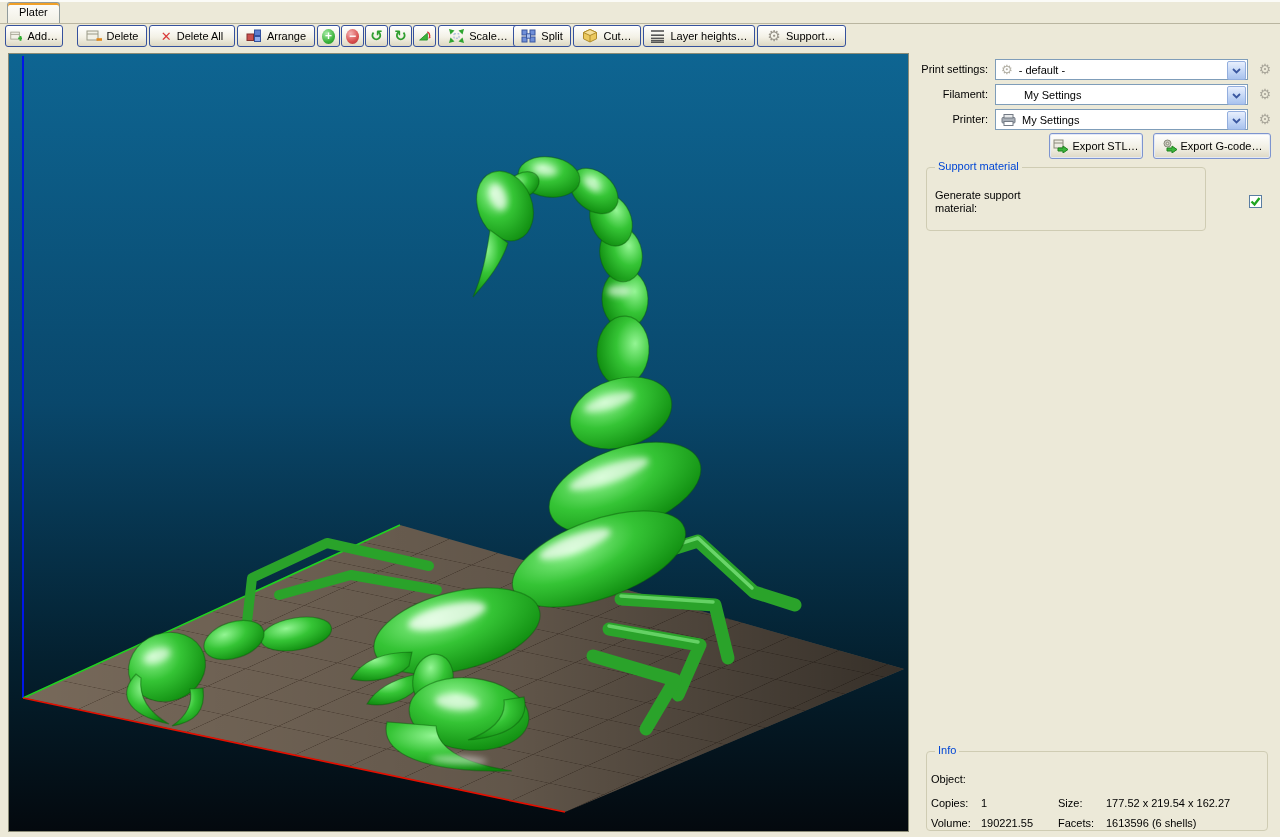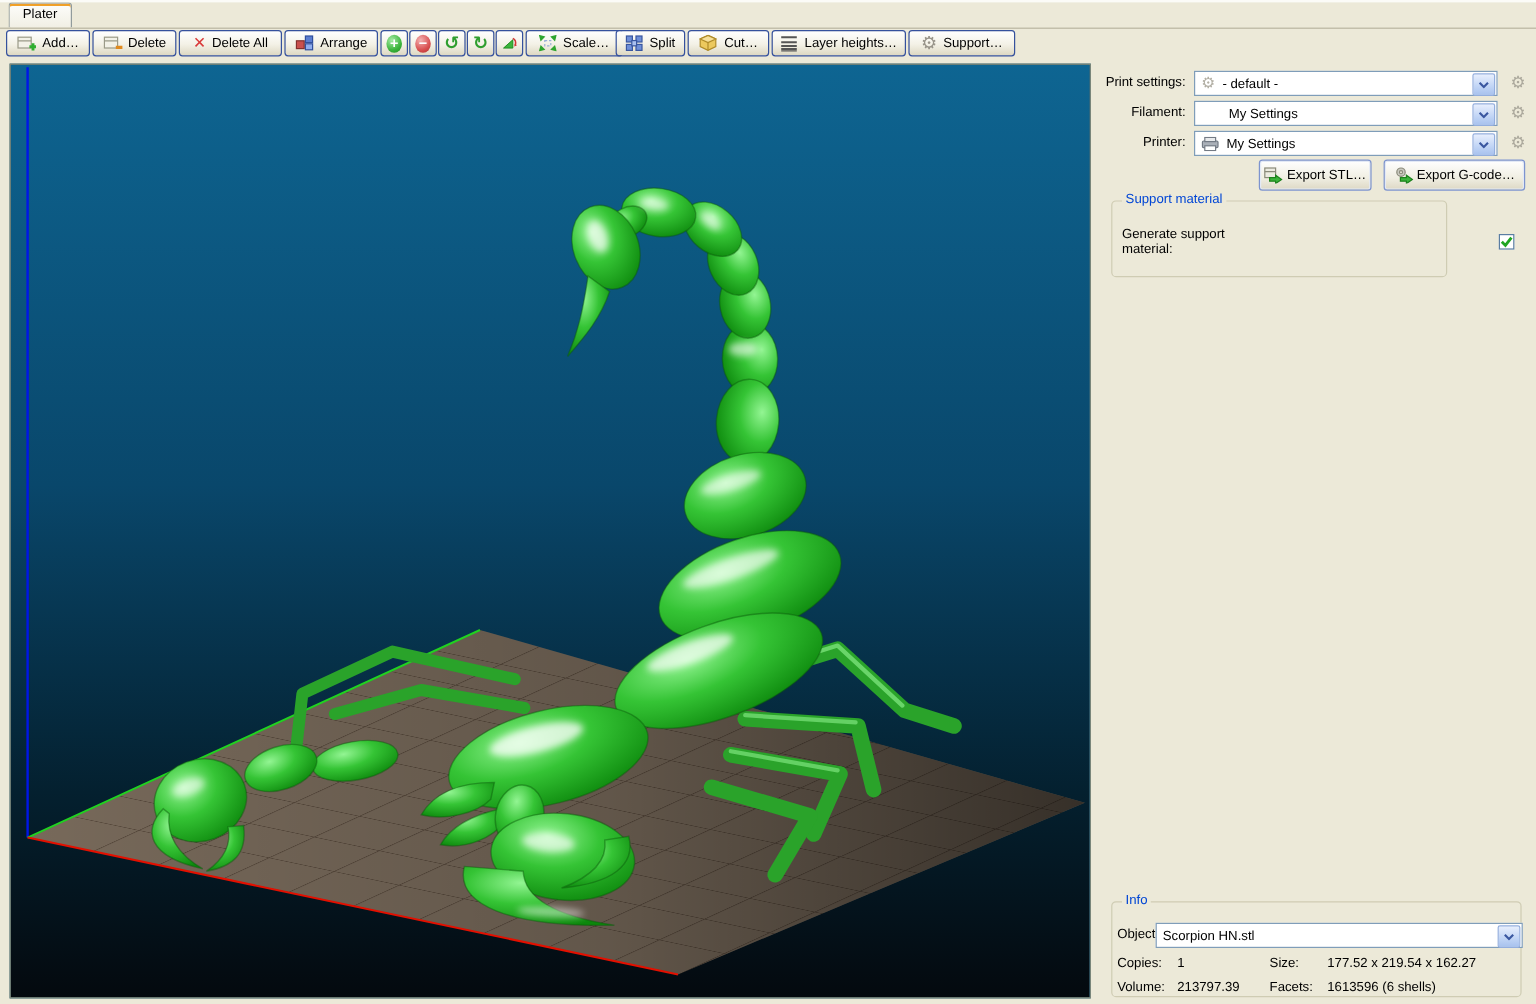--- a/index.html
+++ b/index.html
@@ -59,21 +59,21 @@
 </style>
 </head>
 <body>
 
 <div class="abs topstrip"></div>
 <div class="abs tab">
   <span>Plater</span>
 </div>
 <div class="abs tabline"></div>
 
-<div class="abs tbtn" style="left:5px;width:70px;">
+<div class="abs tbtn" style="left:5px;width:58px;">
   <svg class="ibx" width="16" height="14" viewBox="0 0 16 14">
       <rect x="1" y="2" width="11" height="9" fill="#f2f1e7" stroke="#9a9a88"></rect>
       <line x1="1" y1="5" x2="12" y2="5" stroke="#9a9a88"></line>
       <path d="M13.5 7 v6 M10.5 10 h6" stroke="#2fae2f" stroke-width="2.4"></path>
     </svg>
   <span>Add…</span>
 </div>
 <div class="abs tbtn" style="left:77px;width:70px;">
   <svg class="ibx" width="16" height="14" viewBox="0 0 16 14">
       <rect x="1" y="2" width="11" height="9" fill="#f2f1e7" stroke="#9a9a88"></rect>
@@ -322,29 +322,21 @@
   <div class="abs cb" style="left:322px;top:27px;">
     <svg width="11" height="11" viewBox="0 0 11 11">
         <polyline points="1.5,5.5 4.5,8.5 9.5,2" fill="none" stroke="#21a521" stroke-width="2.4"></polyline>
       </svg>
   </div>
 </div>
 
 <div class="abs groupbox" style="left:926px;top:751px;width:342px;height:80px;">
   <span class="gtitle">Info</span>
   <div class="abs" style="left:4px;top:21px;">Object:</div>
-  <div class="abs combo" style="left:36px;top:17px;width:306px;">
-    <span>Scorpion HN.stl</span>
-    <span class="arrowbtn">
-        <svg width="9" height="6" viewBox="0 0 9 6">
-          <polyline points="1,1 4.5,4.5 8,1" fill="none" stroke="#3a57a0" stroke-width="1.8"></polyline>
-        </svg>
-      </span>
-  </div>
   <div class="abs" style="left:4px;top:45px;">Copies:</div>
   <div class="abs" style="left:54px;top:45px;">1</div>
   <div class="abs" style="left:131px;top:45px;">Size:</div>
   <div class="abs" style="left:179px;top:45px;">177.52 x 219.54 x 162.27</div>
   <div class="abs" style="left:4px;top:65px;">Volume:</div>
-  <div class="abs" style="left:54px;top:65px;">213797.39</div>
+  <div class="abs" style="left:54px;top:65px;">190221.55</div>
   <div class="abs" style="left:131px;top:65px;">Facets:</div>
   <div class="abs" style="left:179px;top:65px;">1613596 (6 shells)</div>
 </div>
 
 </body></html>

